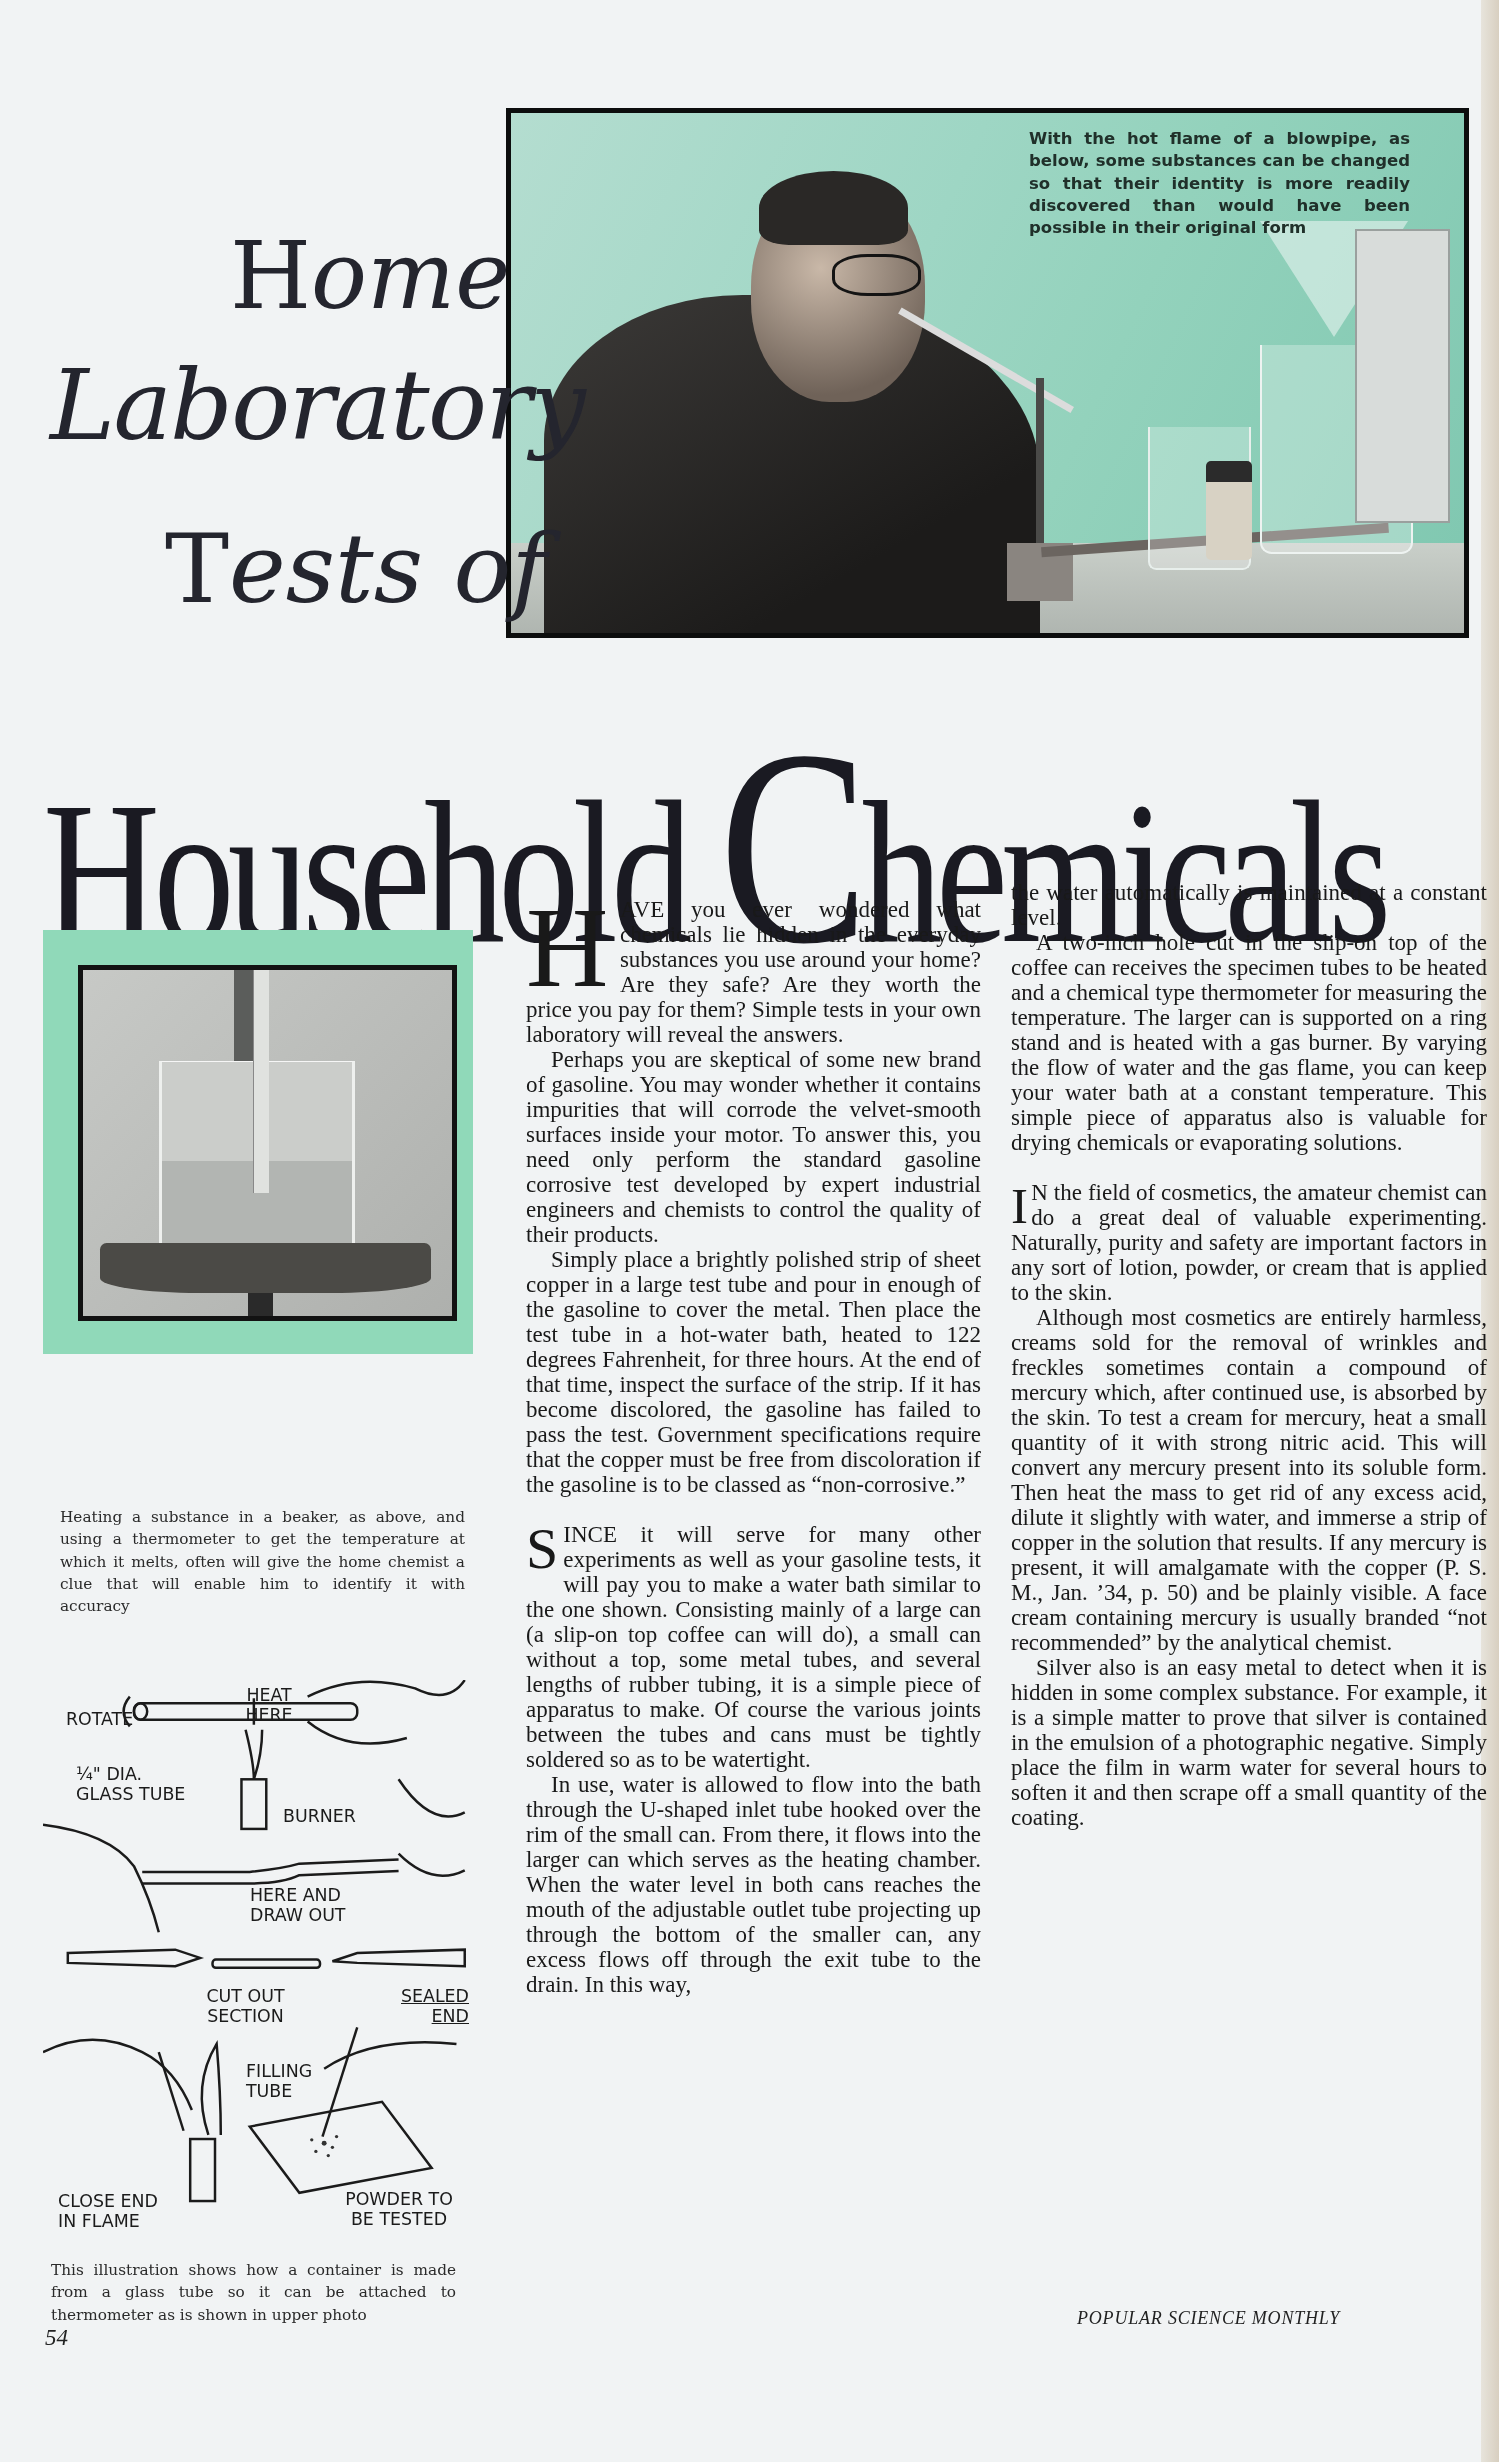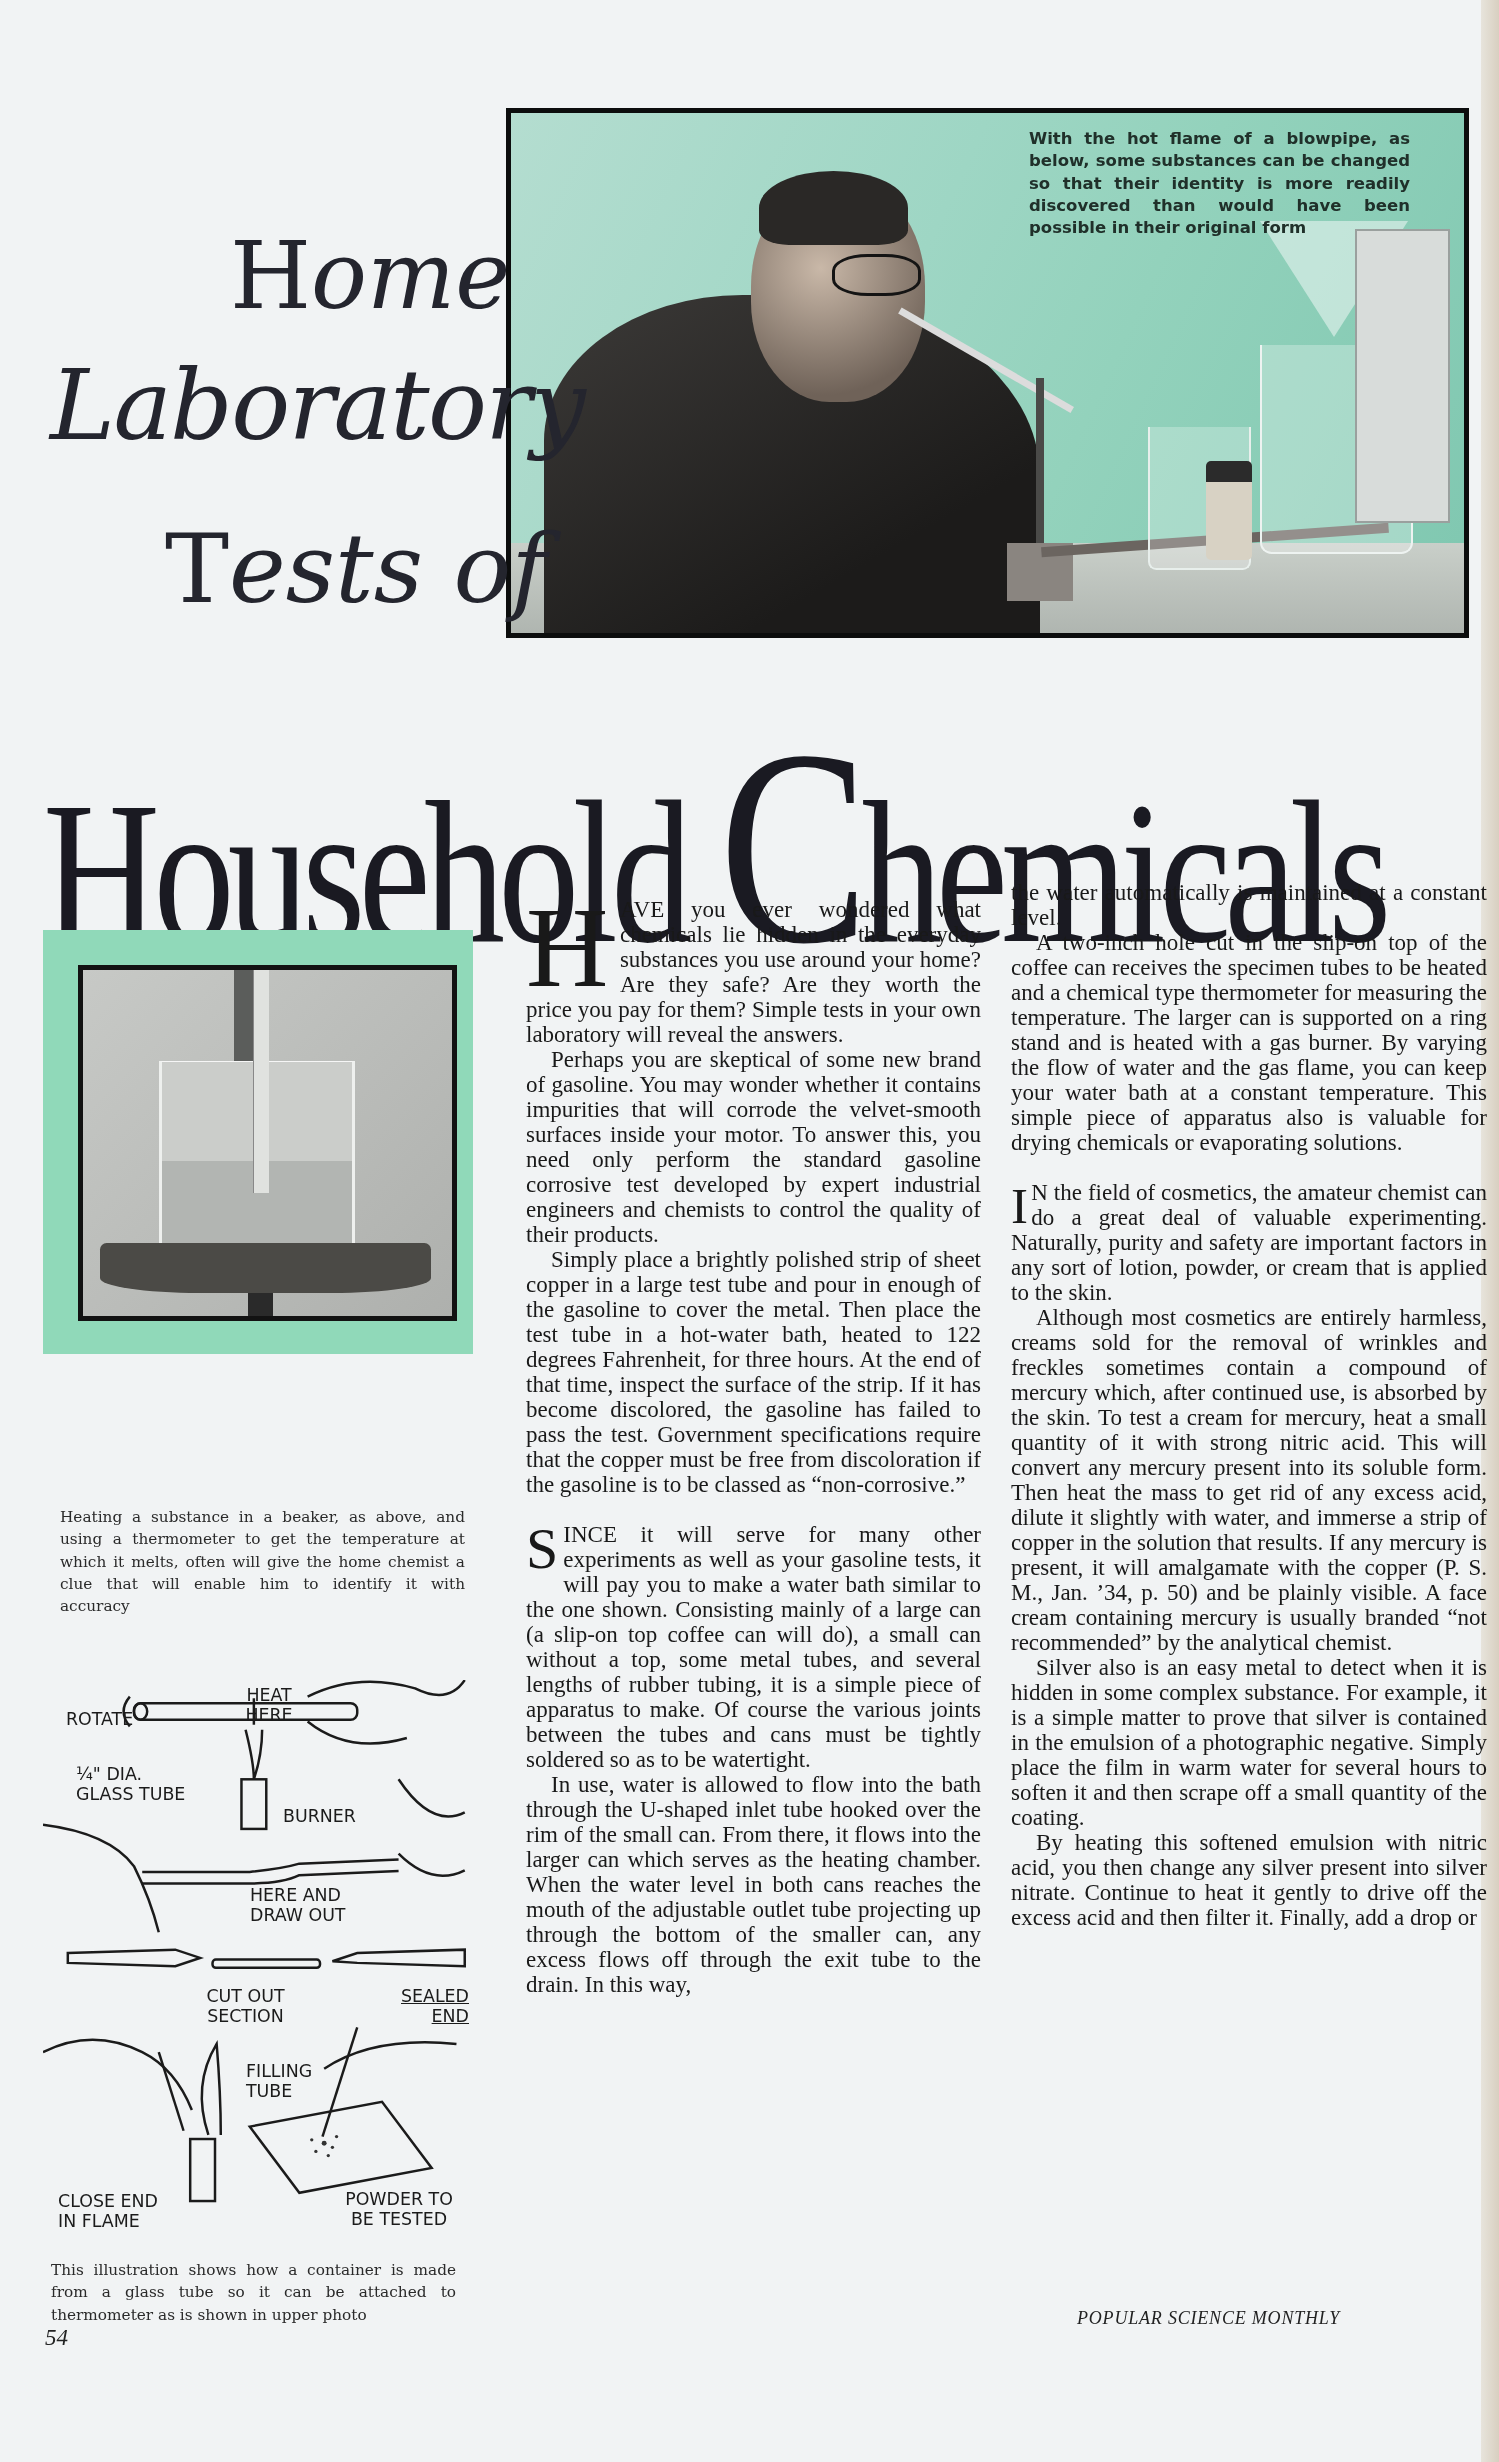--- a/index.html
+++ b/index.html
@@ -185,18 +185,17 @@
   <p>In use, water is allowed to flow into the bath through the U-shaped inlet tube hooked over the rim of the small can. From there, it flows into the larger can which serves as the heating chamber. When the water level in both cans reaches the mouth of the adjustable outlet tube projecting up through the bottom of the smaller can, any excess flows off through the exit tube to the drain. In this way,</p>
 </div>
 
 <div class="col col2">
   <p class="noindent">the water automatically is maintained at a constant level.</p>
   <p>A two-inch hole cut in the slip-on top of the coffee can receives the specimen tubes to be heated and a chemical type thermometer for measuring the temperature. The larger can is supported on a ring stand and is heated with a gas burner. By varying the flow of water and the gas flame, you can keep your water bath at a constant temperature. This simple piece of apparatus also is valuable for drying chemicals or evaporating solutions.</p>
   <div class="gap"></div>
   <p class="noindent"><span class="dropcap-I">I</span><span>N the field of cosmetics, the amateur chemist can do a great deal of valuable experimenting. Naturally, purity and safety are important factors in any sort of lotion, powder, or cream that is applied to the skin.</span></p>
   <p>Although most cosmetics are entirely harmless, creams sold for the removal of wrinkles and freckles sometimes contain a compound of mercury which, after continued use, is absorbed by the skin. To test a cream for mercury, heat a small quantity of it with strong nitric acid. This will convert any mercury present into its soluble form. Then heat the mass to get rid of any excess acid, dilute it slightly with water, and immerse a strip of copper in the solution that results. If any mercury is present, it will amalgamate with the copper (P. S. M., Jan. ’34, p. 50) and be plainly visible. A face cream containing mercury is usually branded “not recommended” by the analytical chemist.</p>
   <p>Silver also is an easy metal to detect when it is hidden in some complex substance. For example, it is a simple matter to prove that silver is contained in the emulsion of a photographic negative. Simply place the film in warm water for several hours to soften it and then scrape off a small quantity of the coating.</p>
-  <p>By heating this softened emulsion with nitric acid, you then change any silver present into silver nitrate. Continue to heat it gently to drive off the excess acid and then filter it. Finally, add a drop or</p>
 </div>
 
 <div class="footer-page">54</div>
 <div class="footer-mag">POPULAR SCIENCE MONTHLY</div>
 
 
 </body></html>

